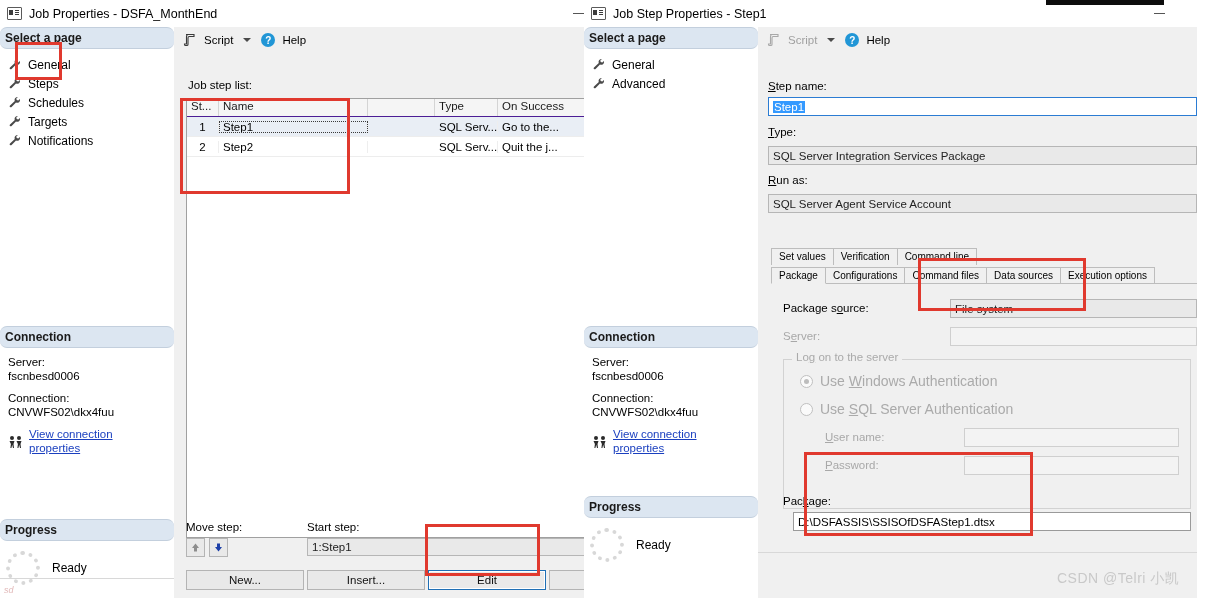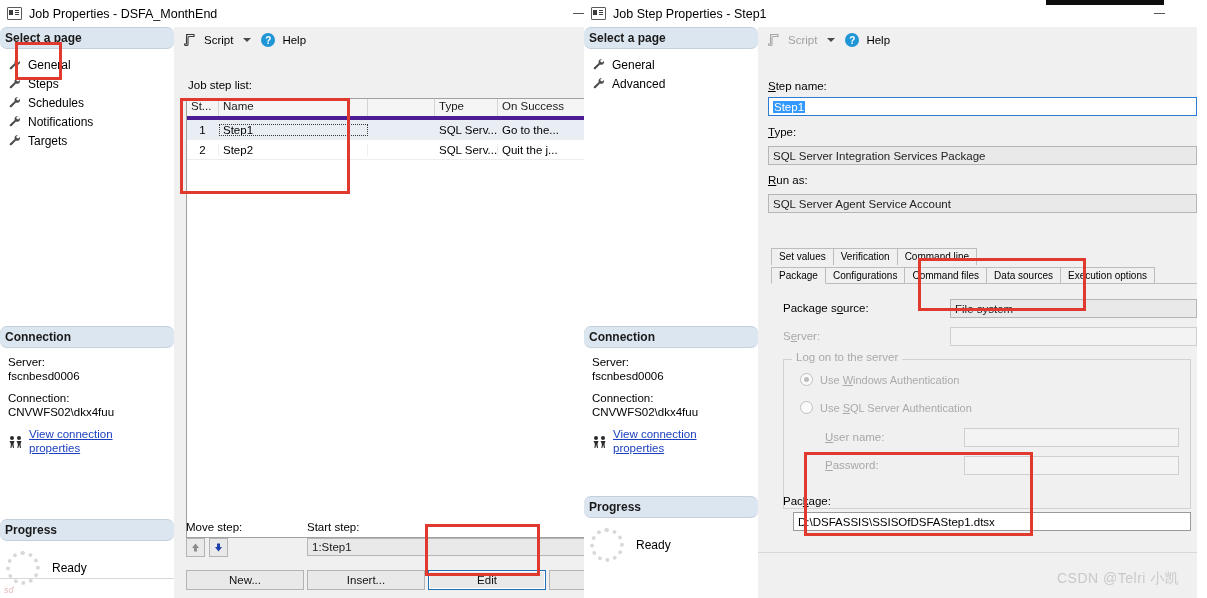--- a/index.html
+++ b/index.html
@@ -43,21 +43,21 @@
   .toolbar{height:26px;display:flex;align-items:center;gap:7px;padding-left:9px;border-bottom:1px solid #dedede;background:#f0f0f0;}
   .script-ico{width:14px;height:14px;position:relative;}
   .tb-item{display:flex;align-items:center;gap:4px;font-size:11.5px;}
   .caret{width:0;height:0;border-left:4px solid transparent;border-right:4px solid transparent;border-top:4px solid #4a4a4a;margin:0 3px;}
   .qmark{width:14px;height:14px;border-radius:50%;background:#2196d6;color:#fff;font-size:10px;font-weight:bold;display:flex;align-items:center;justify-content:center;}
   .disabled{color:#a0a0a0;}
 
   .content{position:absolute;left:0;right:0;top:26px;bottom:0;background:#f0f0f0;}
 
   .grid{position:absolute;background:#fff;border:1px solid #a0a0a0;}
-  .grid-head{display:flex;height:17px;background:#f5f5f5;border-bottom:4px solid #4c1d95;}
+  .grid-head{display:flex;height:17px;background:#f5f5f5;border-bottom:1px solid #4c1d95;}
   .gh{border-right:1px solid #d4d4d4;padding:1px 4px;font-size:11.5px;color:#1a1a1a;overflow:hidden;white-space:nowrap;box-sizing:border-box;}
   .grow{display:flex;height:19px;border-bottom:1px solid #ededed;align-items:center;}
   .grow.sel{background:#e9eef5;}
   .gc{padding:0 4px;font-size:11.5px;white-space:nowrap;overflow:hidden;box-sizing:border-box;border-right:1px solid #eee;}
   .gc.focus{outline:1px dotted #3a3a3a;outline-offset:-1px;}
 
   .lblsm{font-size:11.5px;color:#000;}
   .fld{background:#fff;border:1px solid #9a9a9a;height:17px;box-sizing:border-box;font-size:11.5px;padding:1px 4px;display:flex;align-items:center;overflow:hidden;white-space:nowrap;}
   .fld.ro{background:#e9e9e9;border:1px solid #b6b6b6;color:#222;}
   .fld.dis{background:#f3f3f3;border:1px solid #cfcfcf;color:#a8a8a8;}
@@ -67,21 +67,21 @@
 
   .tabrow{display:flex;align-items:flex-end;}
   .tab{background:#f0f0f0;border:1px solid #bdbdbd;border-bottom:none;font-size:10px;padding:2px 7px 2px 7px;margin-right:-1px;box-sizing:border-box;height:17px;white-space:nowrap;}
   .tab.active{background:#f0f0f0;position:relative;z-index:3;border-bottom:1px solid #f0f0f0;}
   .tabpane{border-top:1px solid #bdbdbd;}
 
   .grpbox{border:1px solid #d2d2d2;position:absolute;}
   .grplabel{position:absolute;background:#f0f0f0;padding:0 4px;font-size:11.5px;color:#aaa;}
   .radio{width:11px;height:11px;border:1px solid #c0c0c0;border-radius:50%;background:#fafafa;display:inline-flex;align-items:center;justify-content:center;flex:none;}
   .radio .dot{width:5px;height:5px;border-radius:50%;background:#bdbdbd;}
-  .rrow{display:flex;align-items:flex-end;gap:7px;position:absolute;font-size:11px;color:#aaa;}
+  .rrow{display:flex;align-items:center;gap:7px;position:absolute;font-size:14px;color:#aaa;}
   .u{text-decoration:underline;}
 
   .redbox{position:absolute;border:3px solid #e0392e;box-sizing:border-box;pointer-events:none;z-index:40;}
   .watermark{position:absolute;font-size:14px;color:#c9c9c9;letter-spacing:.5px;z-index:30;}
   .topbar-dark{position:absolute;background:#0d0d0d;}
   .sd{position:absolute;font-size:9px;color:#e2b9b9;font-style:italic;}
   .hairline{position:absolute;background:#d8d8d8;}
 </style>
 </head>
 <body>
@@ -127,29 +127,29 @@
             </svg>
         </span>
         <span class="page-label">Schedules</span>
       </div>
       <div class="page-item">
         <span class="wrench">
           <svg width="15" height="13" viewBox="0 0 15 13">
               <path d="M10.5 1.2c-1.8-.6-3.6.5-3.9 2.2-.1.6 0 1.1.2 1.6L2 9.4c-.5.5-.5 1.2 0 1.6.4.4 1.1.4 1.6 0l4.4-4.4c.5.2 1 .3 1.6.2 1.8-.3 2.9-2.1 2.3-3.9l-1.6 1.6-1.6-.4-.4-1.6 1.6-1.6z" fill="#4a4a4a"></path>
             </svg>
         </span>
+        <span class="page-label">Targets</span>
+      </div>
+      <div class="page-item">
+        <span class="wrench">
+          <svg width="15" height="13" viewBox="0 0 15 13">
+              <path d="M10.5 1.2c-1.8-.6-3.6.5-3.9 2.2-.1.6 0 1.1.2 1.6L2 9.4c-.5.5-.5 1.2 0 1.6.4.4 1.1.4 1.6 0l4.4-4.4c.5.2 1 .3 1.6.2 1.8-.3 2.9-2.1 2.3-3.9l-1.6 1.6-1.6-.4-.4-1.6 1.6-1.6z" fill="#4a4a4a"></path>
+            </svg>
+        </span>
         <span class="page-label">Notifications</span>
-      </div>
-      <div class="page-item">
-        <span class="wrench">
-          <svg width="15" height="13" viewBox="0 0 15 13">
-              <path d="M10.5 1.2c-1.8-.6-3.6.5-3.9 2.2-.1.6 0 1.1.2 1.6L2 9.4c-.5.5-.5 1.2 0 1.6.4.4 1.1.4 1.6 0l4.4-4.4c.5.2 1 .3 1.6.2 1.8-.3 2.9-2.1 2.3-3.9l-1.6 1.6-1.6-.4-.4-1.6 1.6-1.6z" fill="#4a4a4a"></path>
-            </svg>
-        </span>
-        <span class="page-label">Targets</span>
       </div>
     </div>
 
     <div style="position:absolute;left:0;right:0;top:299px;">
       <div class="section-head">Connection</div>
       <div class="conn-body">
         <div class="conn-grp">
           <div class="lbl">Server:</div>
           <div>fscnbesd0006</div>
         </div>

